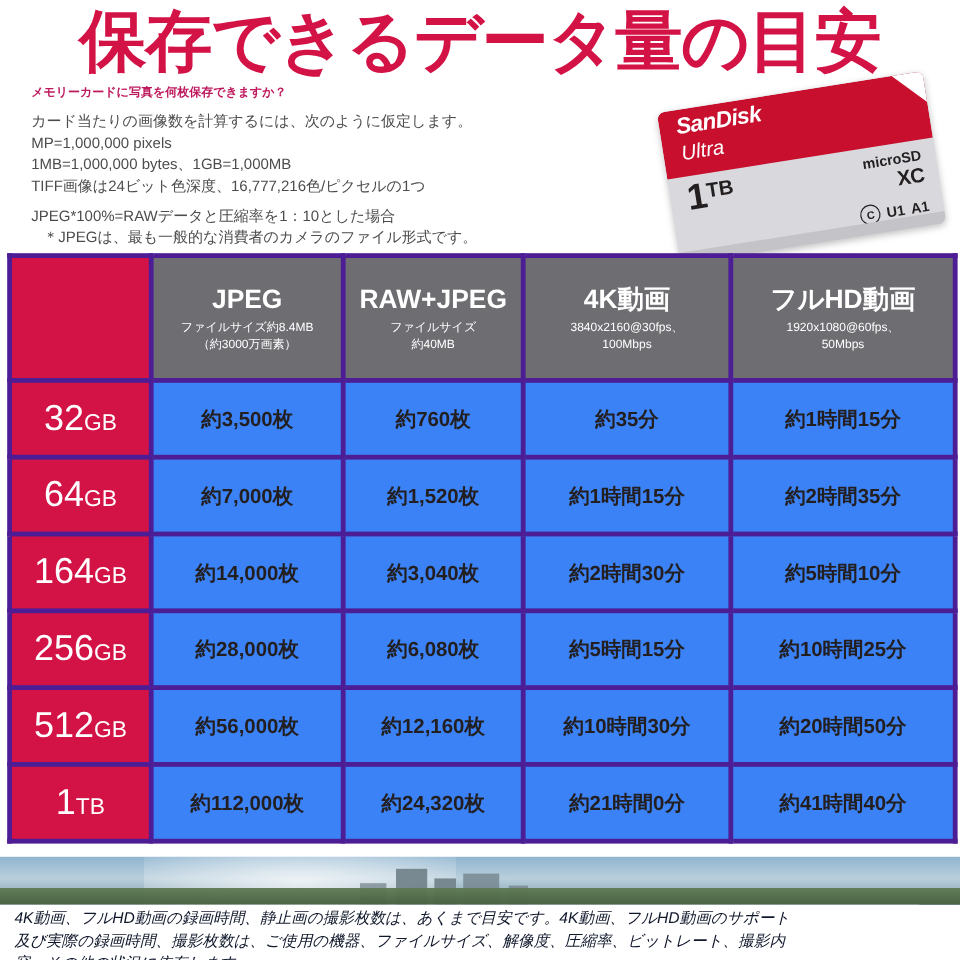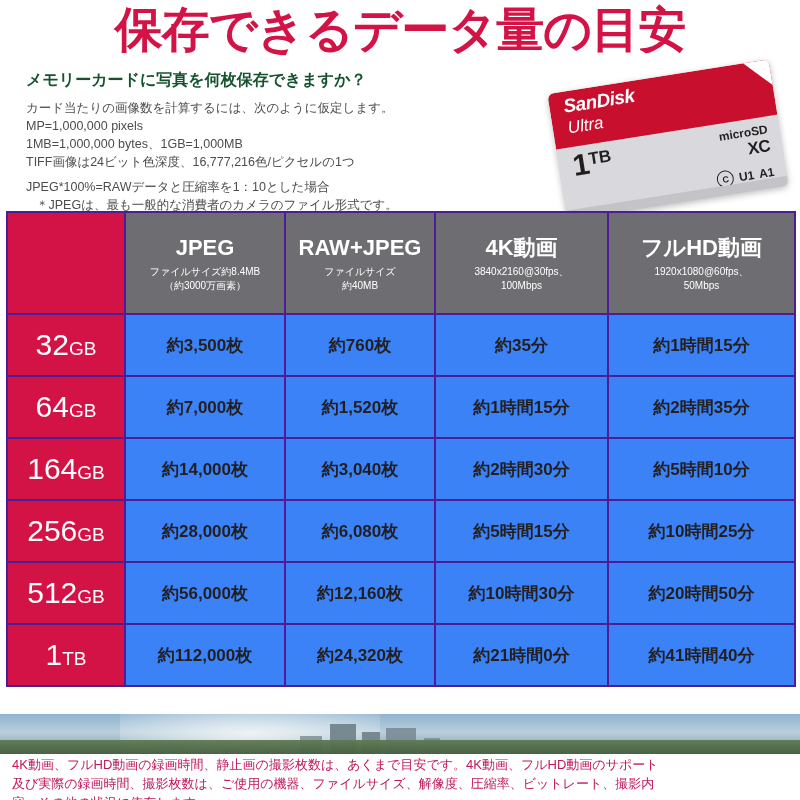--- a/index.html
+++ b/index.html
@@ -18,39 +18,39 @@
 
   
   .title-bar {
     position: absolute;
     top: 6px;
     left: 0;
     width: 800px;
     text-align: center;
   }
   .title-bar .title {
-    font-size: 48px;
+    font-size: 56px;
     font-weight: bold;
     color: #d31245;
     letter-spacing: -1px;
     line-height: 1;
     white-space: nowrap;
   }
 
   
   .lead {
     position: absolute;
     top: 70px;
     left: 26px;
     width: 520px;
   }
   .lead .q {
-    font-size: 16px;
-    font-weight: bold;
-    color: #14532d;
+    font-size: 10px;
+    font-weight: bold;
+    color: #be185d;
     margin-bottom: 8px;
   }
   .lead .note {
     font-size: 12.5px;
     color: #4c4c4c;
     line-height: 1.45;
   }
   .lead .note.gap {
     margin-top: 6px;
   }
@@ -171,21 +171,21 @@
   
   table.cap-table {
     position: absolute;
     top: 211px;
     left: 6px;
     width: 788px;
     border-collapse: collapse;
     table-layout: fixed;
   }
   table.cap-table td, table.cap-table th {
-    border: 2px solid #4c1d95;
+    border: 4px solid #4c1d95;
     text-align: center;
     vertical-align: middle;
     padding: 0;
   }
   .col-cap { width: 118px; }
   .col-a   { width: 160px; }
   .col-b   { width: 150px; }
   .col-c   { width: 173px; }
   .col-d   { width: 187px; }
 
@@ -258,25 +258,26 @@
     opacity: 0.95;
   }
 
   .footer-note {
     position: absolute;
     left: 0;
     top: 754px;
     width: 766px;
     height: 46px;
     background: #ffffff;
-    color: #be185d;
+    color: #0f172a;
     font-size: 13px;
     line-height: 1.45;
     padding: 2px 12px 0 12px;
     box-sizing: border-box;
+    font-style: italic;
   }
 </style>
 </head>
 <body>
 
 <div class="title-bar">
   <div class="title">保存できるデータ量の目安</div>
 </div>
 
 <div class="lead">

